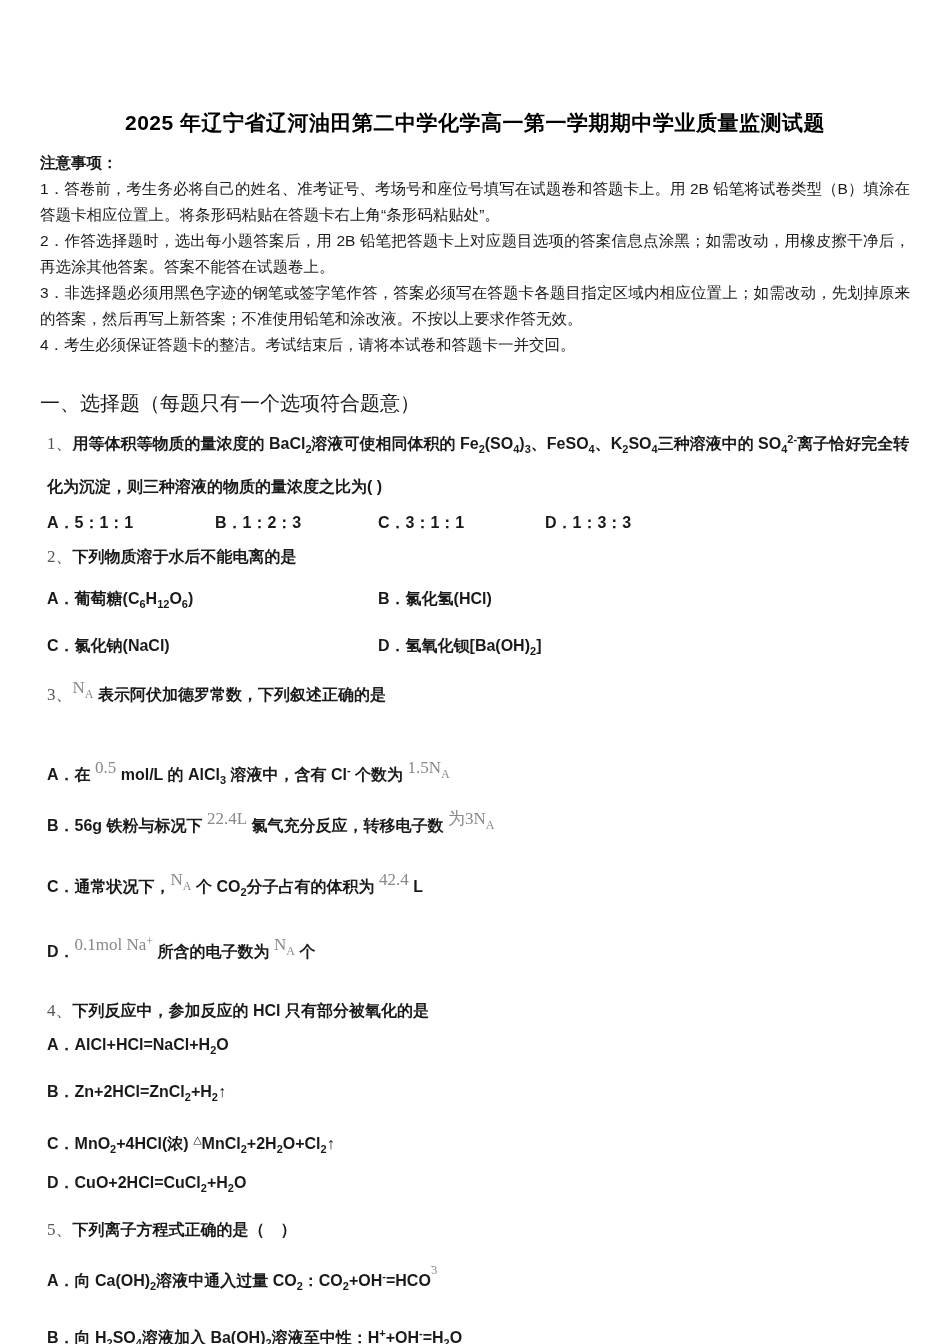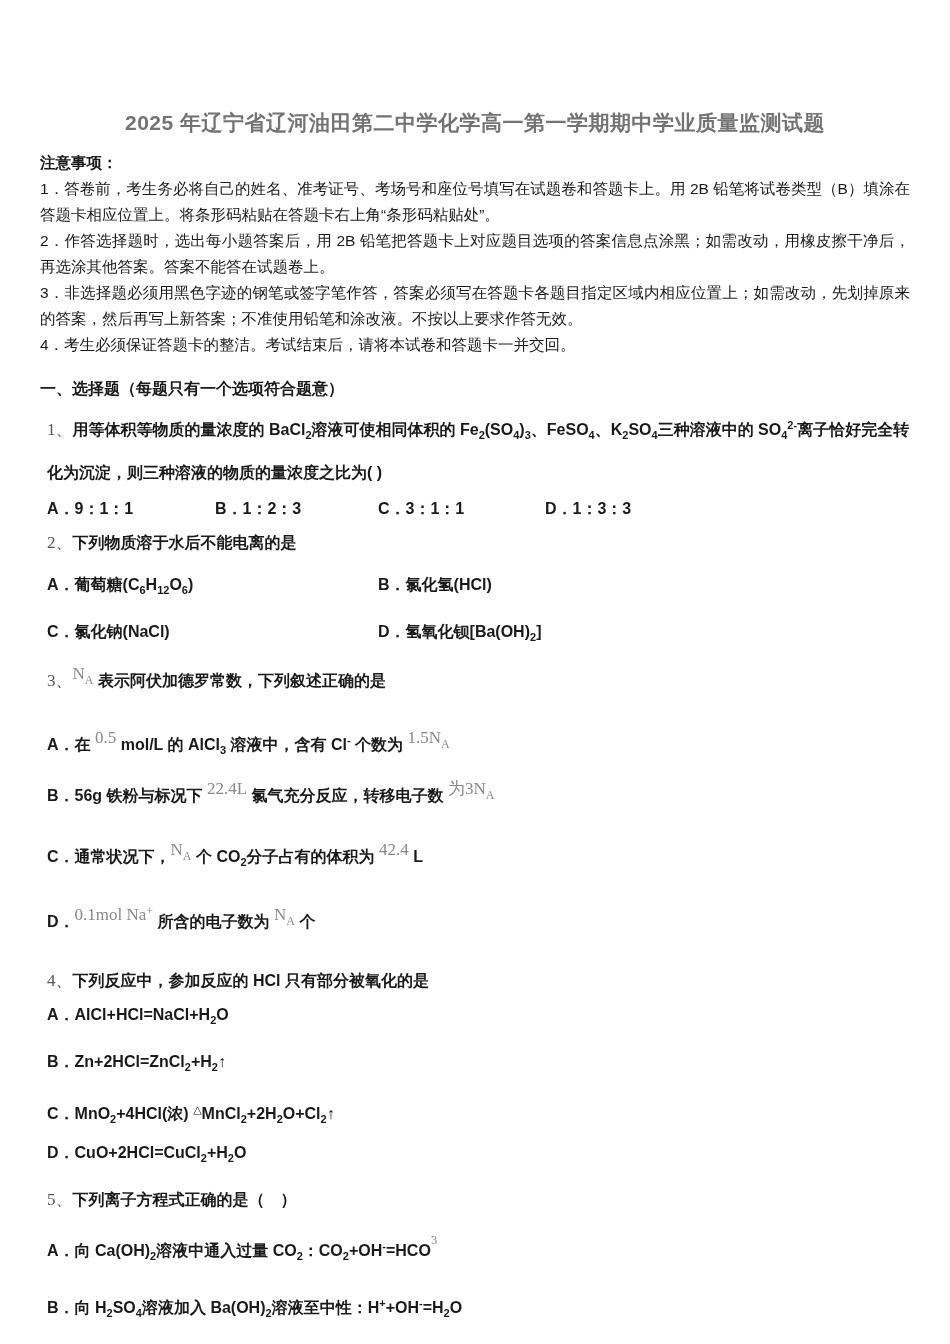--- a/index.html
+++ b/index.html
@@ -9,34 +9,34 @@
     font-family:"Liberation Sans","DejaVu Sans",sans-serif;
     color:#1a1a1a;
     overflow:hidden;
   }
   .page { padding:108px 40px 0 40px; }
   .title {
     text-align:center;
     font-size:21px;
     font-weight:700;
     line-height:30px;
-    color:#737373;
+    color:#000000;
     letter-spacing:0.5px;
   }
   .notes-header {
     margin-top:12px;
     font-size:15.5px; font-weight:700; line-height:26px;
   }
   .note-item {
     font-size:15.5px; font-weight:400; line-height:26px;
     text-align:justify;
   }
   .section-header {
-    margin-top:18px;
-    font-size:16px; font-weight:700; line-height:26px;
+    margin-top:32px;
+    font-size:20px; font-weight:400; line-height:26px;
   }
   .qline {
     line-height:30px;
     font-size:16px;
     white-space:nowrap;
     padding-left:7px;
   }
   .opt-row { display:flex; padding-left:7px; }
   .opt-row .qline { padding-left:0; }
   .w1 { width:168px; } .w2 { width:163px; } .w3 { width:167px; }
@@ -46,41 +46,41 @@
   .sg-num { font-family:"Liberation Serif","DejaVu Serif",serif; color:#555; font-size:17px; }
   .sg-sub { font-weight:700; color:#1a1a1a; font-size:11px; vertical-align:-4px; }
   .sg-sup { font-weight:700; color:#1a1a1a; font-size:11px; vertical-align:6px; }
   .sg-eq    { font-family:"Liberation Serif","DejaVu Serif",serif; color:#888; font-size:17px; position:relative; top:-7px; }
   .sg-eqsub { font-family:"Liberation Serif","DejaVu Serif",serif; color:#888; font-size:12px; position:relative; top:-2px; }
   .sg-eqsup { font-family:"Liberation Serif","DejaVu Serif",serif; color:#888; font-size:12px; position:relative; top:-12px; }
   .sg-eqbar { font-family:"Liberation Serif","DejaVu Serif",serif; color:#999; font-size:10px; position:relative; top:-17px; margin-right:-3px; }
   
   .mt2{margin-top:12px}.mt4{margin-top:4px}.mt5{margin-top:12px}.mt6{margin-top:6px}
   .mt8{margin-top:8px}.mt14{margin-top:14px}.mt16{margin-top:16px}
-  .mt17{margin-top:17px}.mt18{margin-top:28px}.mt28{margin-top:28px}.mt30{margin-top:30px}.mt32{margin-top:16px}
+  .mt17{margin-top:17px}.mt18{margin-top:28px}.mt28{margin-top:44px}.mt30{margin-top:30px}.mt32{margin-top:16px}
 </style>
 </head>
 <body>
 
 <div class="page">
 
   <div class="title">2025 年辽宁省辽河油田第二中学化学高一第一学期期中学业质量监测试题</div>
 
   <div class="notes-header">注意事项：</div>
   <div class="note-item">1．答卷前，考生务必将自己的姓名、准考证号、考场号和座位号填写在试题卷和答题卡上。用 2B 铅笔将试卷类型（B）填涂在答题卡相应位置上。将条形码粘贴在答题卡右上角“条形码粘贴处”。</div>
   <div class="note-item">2．作答选择题时，选出每小题答案后，用 2B 铅笔把答题卡上对应题目选项的答案信息点涂黑；如需改动，用橡皮擦干净后，再选涂其他答案。答案不能答在试题卷上。</div>
   <div class="note-item">3．非选择题必须用黑色字迹的钢笔或签字笔作答，答案必须写在答题卡各题目指定区域内相应位置上；如需改动，先划掉原来的答案，然后再写上新答案；不准使用铅笔和涂改液。不按以上要求作答无效。</div>
   <div class="note-item">4．考生必须保证答题卡的整洁。考试结束后，请将本试卷和答题卡一并交回。</div>
 
   <div class="section-header">一、选择题（每题只有一个选项符合题意）</div>
 
   <div class="qline mt8"><span class="sg-num">1、</span><span class="sg-b">用等体积等物质的量浓度的 BaCl</span><span class="sg-sub">2</span><span class="sg-b">溶液可使相同体积的 Fe</span><span class="sg-sub">2</span><span class="sg-b">(SO</span><span class="sg-sub">4</span><span class="sg-b">)</span><span class="sg-sub">3</span><span class="sg-b">、FeSO</span><span class="sg-sub">4</span><span class="sg-b">、K</span><span class="sg-sub">2</span><span class="sg-b">SO</span><span class="sg-sub">4</span><span class="sg-b">三种溶液中的 SO</span><span class="sg-sub">4</span><span class="sg-sup">2-</span><span class="sg-b">离子恰好完全转</span></div>
   <div class="qline mt8"><span class="sg-b">化为沉淀，则三种溶液的物质的量浓度之比为( )</span></div>
   <div class="opt-row mt6">
-    <div class="qline w1"><span class="sg-b">A．9：1：1</span></div>
+    <div class="qline w1"><span class="sg-b">A．5：1：1</span></div>
     <div class="qline w2"><span class="sg-b">B．1：2：3</span></div>
     <div class="qline w3"><span class="sg-b">C．3：1：1</span></div>
     <div class="qline"><span class="sg-b">D．1：3：3</span></div>
   </div>
 
   <div class="qline mt4"><span class="sg-num">2、</span><span class="sg-b">下列物质溶于水后不能电离的是</span></div>
   <div class="opt-row mt2">
     <div class="qline colA"><span class="sg-b">A．葡萄糖(C</span><span class="sg-sub">6</span><span class="sg-b">H</span><span class="sg-sub">12</span><span class="sg-b">O</span><span class="sg-sub">6</span><span class="sg-b">)</span></div>
     <div class="qline"><span class="sg-b">B．氯化氢(HCl)</span></div>
   </div>

